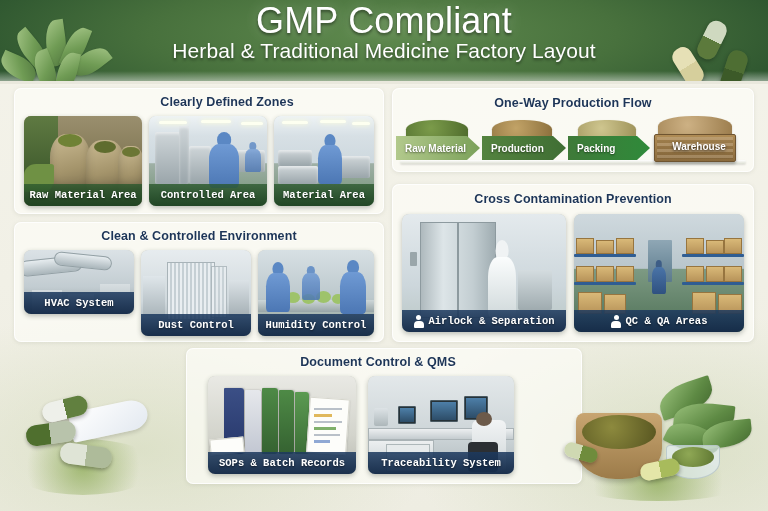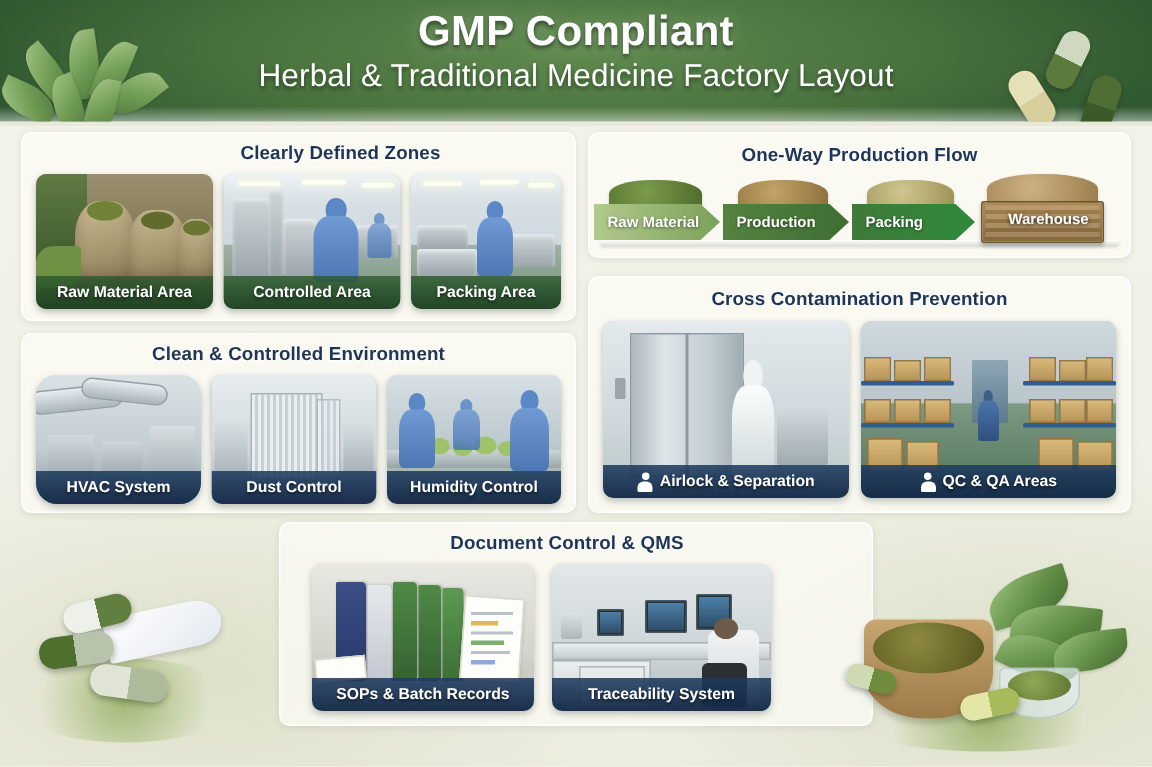--- a/index.html
+++ b/index.html
@@ -30,21 +30,21 @@
   }
   .header::after {
     content:""; position:absolute; left:0; right:0; bottom:0; height:10px;
     background: linear-gradient(180deg, rgba(255,255,255,0), rgba(255,255,255,.45));
   }
   .title-wrap {
     position: absolute; left: 0; right: 0; top: 5px;
     text-align: center; z-index: 3;
   }
   .title-main {
-    font-size: 28px; font-weight: bold; color: #ffffff; letter-spacing: .2px;
+    font-size: 36px; font-weight: normal; color: #ffffff; letter-spacing: .2px;
     text-shadow: 0 2px 3px rgba(0,0,0,.45), 0 0 14px rgba(255,255,255,.25);
     line-height: 32px;
   }
   .title-sub {
     font-size: 21px; font-weight: normal; color: #ffffff; letter-spacing: .1px;
     text-shadow: 0 2px 3px rgba(0,0,0,.45);
     line-height: 27px;
   }
 
   
@@ -84,20 +84,21 @@
     box-shadow: 0 2px 5px rgba(40,50,40,.3);
     background: #c9ccc3;
   }
   .photo { position: absolute; inset: 0; }
   .cap {
     position: absolute; left: 0; right: 0; bottom: 0;
     height: 22px;
     display: flex; align-items: center; justify-content: center; gap: 4px;
     font-size: 10.5px; font-weight: bold; color: #fff;
     text-shadow: 0 1px 2px rgba(0,0,0,.55);
+    font-family: Liberation Mono, monospace;
   }
   .cap.green  { background: linear-gradient(180deg, rgba(42,88,45,.78), rgba(29,66,33,.94)); }
   .cap.navy   { background: linear-gradient(180deg, rgba(29,58,95,.86), rgba(20,42,72,.96)); }
   .cap .pico { width: 11px; height: 12px; position: relative; flex: 0 0 auto; }
   .cap .pico .hd { position:absolute; left:3px; top:0; width:5px; height:5px; border-radius:50%; background:#fff; }
   .cap .pico .bd { position:absolute; left:0.5px; top:5.5px; width:10px; height:7px; border-radius:4px 4px 1px 1px; background:#fff; }
 
   
   .ph-sacks { background: linear-gradient(180deg,#9a8f6e,#7d7350 60%,#5e5a3c); }
   .ph-sacks .bag { position:absolute; border-radius: 40% 40% 18% 18%; background: linear-gradient(165deg,#cdbd95,#a4946b 60%,#7e7150); box-shadow: inset 0 -6px 10px rgba(0,0,0,.25); }
@@ -254,21 +255,21 @@
       <div class="lamp" style="left:78px;top:6px;width:18px;"></div>
       <div class="mach" style="left:4px;top:34px;width:34px;height:16px;"></div>
       <div class="mach" style="left:4px;top:50px;width:40px;height:18px;"></div>
       <div class="mach" style="left:62px;top:40px;width:34px;height:22px;"></div>
       <div class="worker" style="left:44px;top:18px;width:24px;height:50px;">
         <div class="wh"></div>
           <div class="wb"></div>
       </div>
     </div>
     <div class="cap green">
-      <span>Packing Area</span>
+      <span>Material Area</span>
     </div>
   </div>
 
   <div class="panel" style="left:392px; top:88px; width:362px; height:84px;"></div>
   <div class="sec-title" style="left:392px; width:362px; top:96px;">One-Way Production Flow</div>
 
   <div class="flow" style="left:392px; top:112px; width:362px; height:58px;">
     <div class="shelf" style="left:8px;top:48px;width:346px;"></div>
 
     <div class="pile" style="left:14px;top:8px;width:62px;height:20px;background:radial-gradient(circle at 40% 40%,#7b9b4a,#4e6b2c);"></div>
@@ -287,21 +288,21 @@
     </div>
 
     <div class="pile" style="left:266px;top:4px;width:74px;height:22px;background:radial-gradient(circle at 40% 40%,#cdb184,#9b7c4c);"></div>
     <div class="crate" style="left:262px;top:22px;width:82px;height:28px;"></div>
     <div class="ware-label" style="left:270px;top:29px;width:74px;text-align:center;">Warehouse</div>
   </div>
 
   <div class="panel" style="left:14px; top:222px; width:370px; height:120px;"></div>
   <div class="sec-title" style="left:14px; width:370px; top:229px;">Clean &amp; Controlled Environment</div>
 
-  <div class="card" style="left:24px; top:250px; width:110px; height:86px;border-radius:14px;">
+  <div class="card" style="left:24px; top:250px; width:110px; height:64px;">
     <div class="photo ph-hvac">
       <div class="duct" style="left:-4px;top:8px;width:62px;height:16px;transform:rotate(-6deg);"></div>
       <div class="duct" style="left:30px;top:4px;width:58px;height:14px;transform:rotate(6deg);"></div>
       <div class="mach" style="left:8px;top:40px;width:30px;height:30px;background:linear-gradient(180deg,#d3dade,#9ba6ab);position:absolute;"></div>
       <div class="mach" style="left:44px;top:44px;width:26px;height:26px;background:linear-gradient(180deg,#cfd7db,#98a3a8);position:absolute;"></div>
       <div class="mach" style="left:76px;top:34px;width:30px;height:36px;background:linear-gradient(180deg,#d7dee1,#a3aeb2);position:absolute;"></div>
     </div>
     <div class="cap navy">
       <span>HVAC System</span>
     </div>

